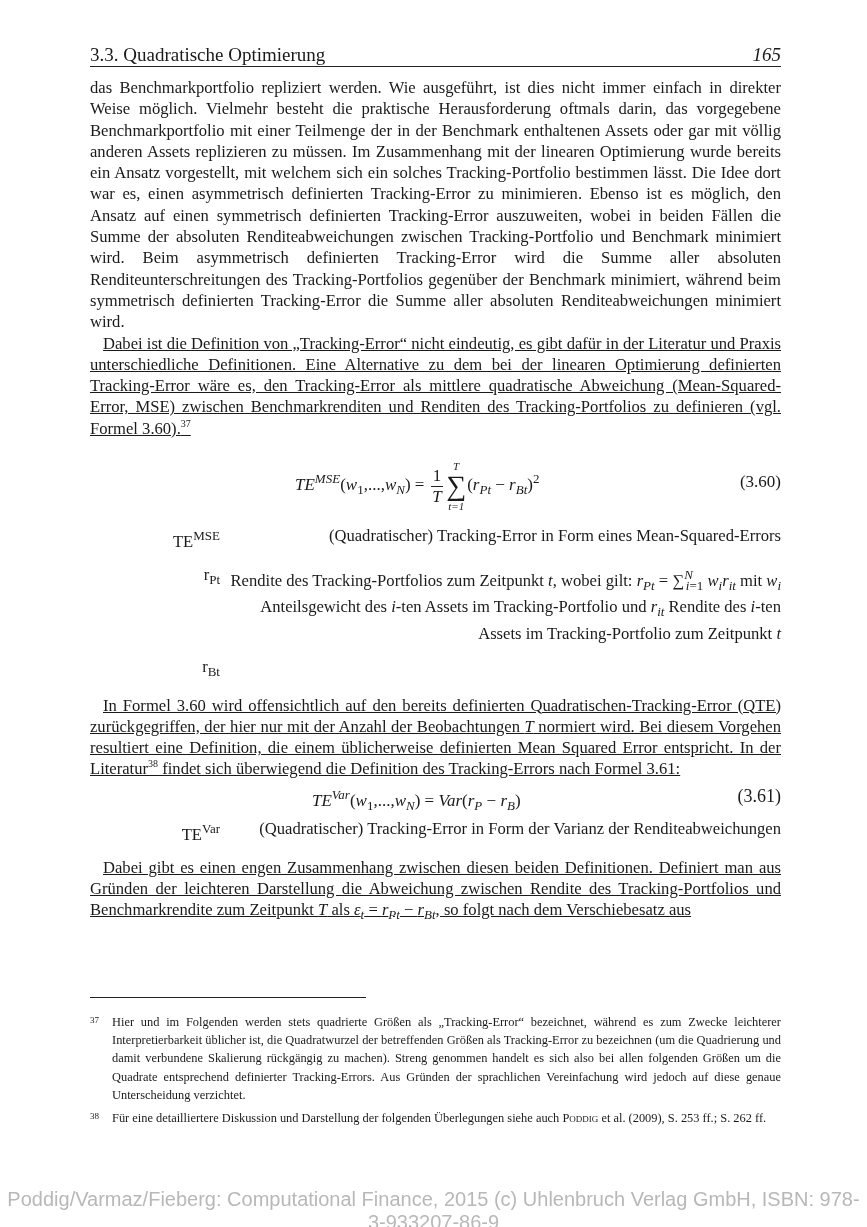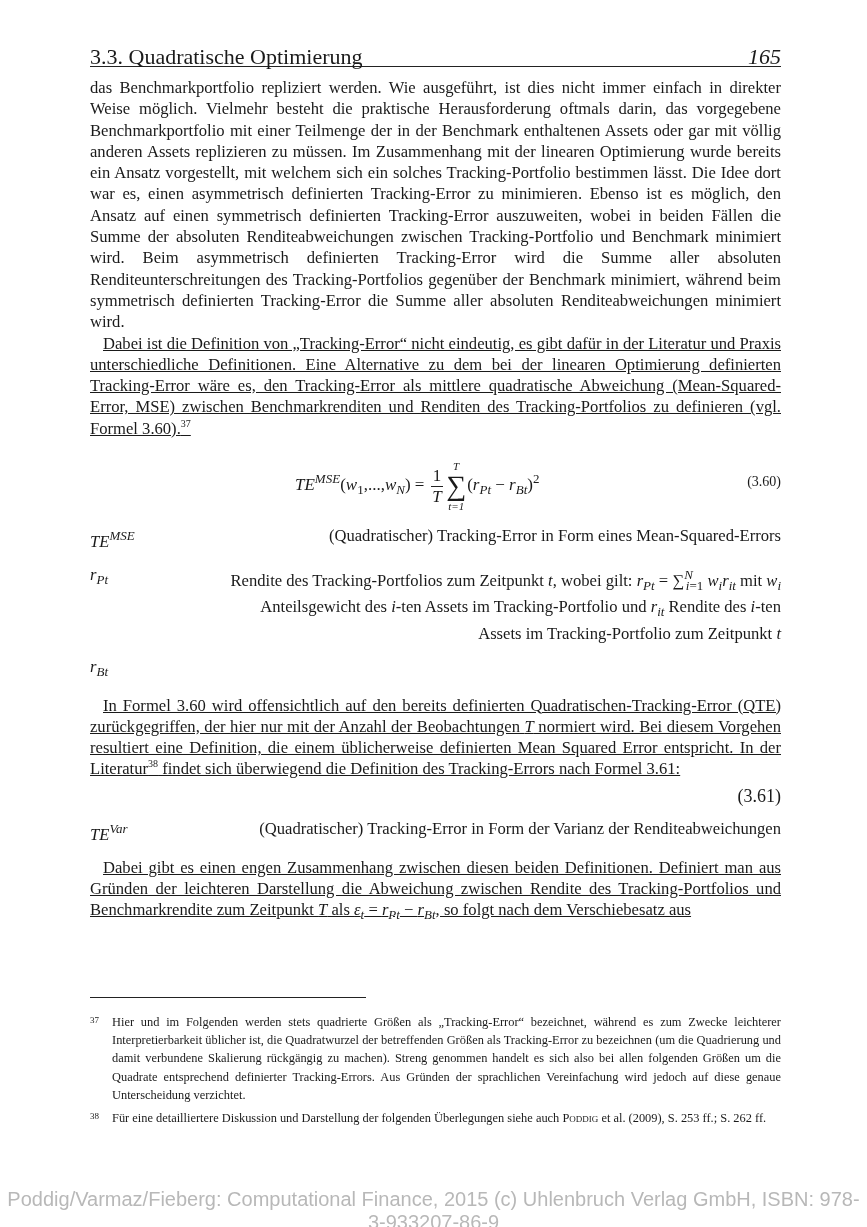--- a/index.html
+++ b/index.html
@@ -1,41 +1,41 @@
 <!DOCTYPE html>
 <html><head>
 <meta charset="utf-8">
 <style>
   html, body { margin: 0; padding: 0; background: #ffffff; }
   body { width: 867px; height: 1227px; position: relative; overflow: hidden;
          font-family: "Liberation Serif", "DejaVu Serif", serif; color: #1a1a1a; }
   .page { position: absolute; left: 90px; width: 691px; top: 0; }
   .running-head { position: absolute; top: 44px; left: 0; width: 691px; height: 22px;
-                  font-size: 22px; border-bottom: 1px solid #222; }
+                  font-size: 19px; border-bottom: 1px solid #222; }
   .running-head .sec { position: absolute; left: 0; top: 0; }
   .running-head .pg { position: absolute; right: 0; top: 0; font-style: italic; }
   .body-text { position: absolute; top: 77px; left: 0; width: 691px;
                font-size: 16.6px; line-height: 21.3px; text-align: justify; }
   p { margin: 0; }
   p.indent { text-indent: 13px; text-decoration: underline; }
   sup.fn { font-size: 10px; vertical-align: 7px; line-height: 0; }
   i, .mi { font-style: italic; }
   .eq { position: relative; height: 66px; margin: 10px 0 10px 0; }
   .eq .content { position: absolute; left: 205px; top: 10px; font-size: 17px; white-space: nowrap; }
-  .eq .num { position: absolute; right: 0; top: 22px; font-size: 14px; margin-left: 46px; }
+  .eq .num { position: absolute; right: 0; top: 22px; font-size: 17px; margin-left: 46px; }
   .frac { display: inline-block; vertical-align: middle; text-align: center; margin: 0 2px; }
   .frac span { display: block; line-height: 20px; }
   .frac .top { border-bottom: 1px solid #222; padding: 0 2px; }
   .sum { display: inline-block; vertical-align: middle; text-align: center; line-height: 14px; margin: 0 1px; }
   .sum .lim { display: block; font-size: 11px; font-style: italic; }
   .sum .sym { display: block; font-size: 28px; line-height: 26px; }
   sub, sup.m { font-size: 13px; }
   .defs { margin: 0; }
   .def { display: flex; align-items: flex-start; margin-bottom: 12px; }
-  .def .sym { width: 130px; padding-right: 8px; font-style: italic; flex-shrink: 0; white-space: nowrap; }
+  .def .sym { width: 130px; text-align: right; padding-right: 8px; flex-shrink: 0; white-space: nowrap; }
   .def .txt { width: 553px; text-align: right; }
   .eq2 { position: relative; height: 32px; margin: 0 0 6px 0; }
   .eq2 .content { position: absolute; left: 222px; top: 4px; font-size: 17px; white-space: nowrap; }
   .eq2 .num { position: absolute; right: 0; top: 6px; font-size: 18px; }
   .def.var .sym { width: 130px; }
   .fn-rule { position: absolute; top: 997px; left: 0; width: 276px; border-top: 1px solid #222; }
   .footnotes { position: absolute; top: 1013px; left: 0; width: 691px; font-size: 12.4px; line-height: 18.2px; text-align: justify; }
   .footnote { display: flex; margin-bottom: 5px; }
   .footnote .fnnum { width: 22px; flex-shrink: 0; font-size: 9px; line-height: 14px; }
   .footnote .fntext { flex: 1; }
@@ -76,20 +76,23 @@
         <span class="txt"><span>Rendite des Tracking-Portfolios zum Zeitpunkt </span><i>t</i><span>, wobei gilt: </span><i>r</i><sub><i>Pt</i></sub> = ∑<sup class="m"><i>N</i></sup><sub style="margin-left:-7px"><i>i</i>=1</sub> <i>w</i><sub><i>i</i></sub><i>r</i><sub><i>it</i></sub><span> mit </span><i>w</i><sub><i>i</i></sub><span> Anteilsgewicht des </span><i>i</i><span>-ten Assets im Tracking-Portfolio und </span><i>r</i><sub><i>it</i></sub><span> Rendite des </span><i>i</i><span>-ten Assets im Tracking-Portfolio zum Zeitpunkt </span><i>t</i></span>
       </div>
       <div class="def">
         <span class="sym"><span>r</span><sub>Bt</sub></span>
       </div>
     </div>
 
     <p class="indent"><span>In Formel 3.60 wird offensichtlich auf den bereits definierten Quadratischen-Tracking-Error (QTE) zurückgegriffen, der hier nur mit der Anzahl der Beobachtungen </span><i>T</i><span> normiert wird. Bei diesem Vorgehen resultiert eine Definition, die einem üblicherweise definierten Mean Squared Error entspricht. In der Literatur</span><sup class="fn">38</sup><span> findet sich überwiegend die Definition des Tracking-Errors nach Formel 3.61:</span></p>
 
     <div class="eq2">
+      <div class="content">
+        <i>TE</i><sup class="m mi">Var</sup>(<i>w</i><sub>1</sub>,...,<i>w</i><sub><i>N</i></sub>) = <i>Var</i>(<i>r</i><sub><i>P</i></sub> − <i>r</i><sub><i>B</i></sub>)
+      </div>
       <span class="num">(3.61)</span>
     </div>
 
     <div class="def var">
       <span class="sym"><span>TE</span><sup class="m">Var</sup></span>
       <span class="txt">(Quadratischer) Tracking-Error in Form der Varianz der Renditeabweichungen</span>
     </div>
 
     <p class="indent"><span>Dabei gibt es einen engen Zusammenhang zwischen diesen beiden Definitionen. Definiert man aus Gründen der leichteren Darstellung die Abweichung zwischen Rendite des Tracking-Portfolios und Benchmarkrendite zum Zeitpunkt </span><i>T</i><span> als </span><i>ε</i><sub><i>t</i></sub> = <i>r</i><sub><i>Pt</i></sub> − <i>r</i><sub><i>Bt</i></sub><span>, so folgt nach dem Verschiebesatz aus</span></p>
   </div>

